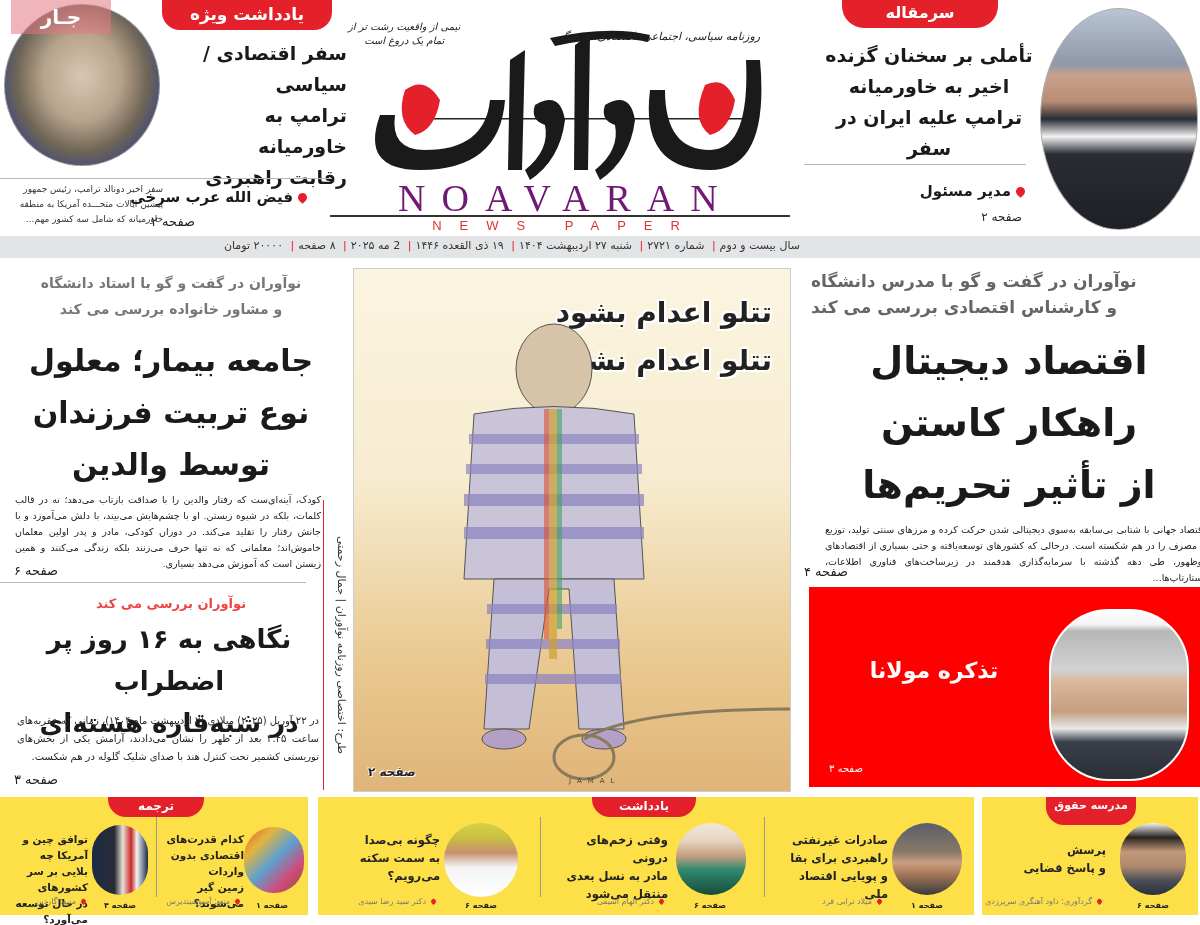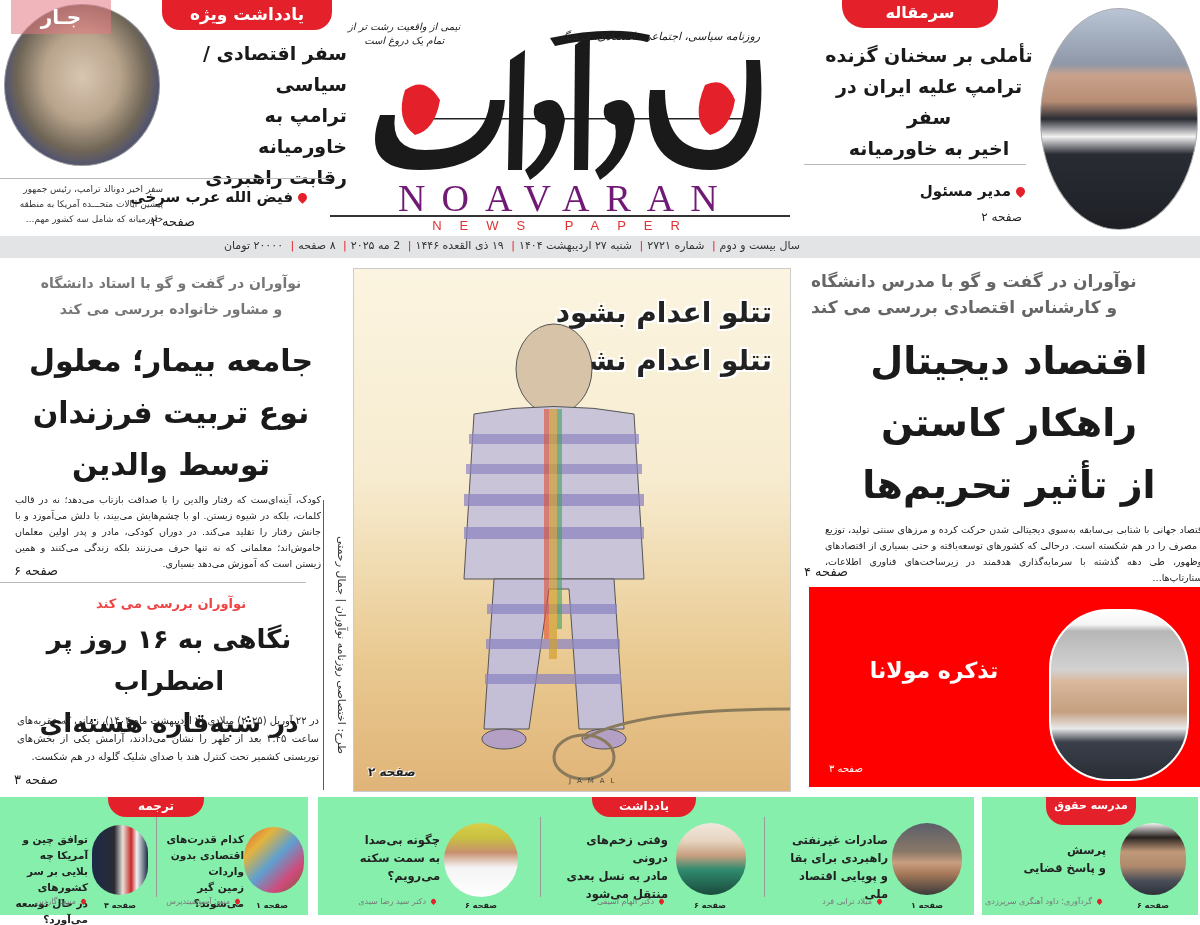--- a/index.html
+++ b/index.html
@@ -28,21 +28,21 @@
   #datebar { position: absolute; left: 0; top: 236px; width: 1200px; height: 22px; background: #e3e4e6; }
   #datebar .items { position: absolute; right: 400px; top: 3px; font-size: 11px; color: #333; white-space: nowrap; }
   #datebar .sep { color: #e4202a; margin: 0 4px; }
 
   
   .photo-oval { position: absolute; border-radius: 50%; overflow: hidden; }
   .headline { font-weight: bold; text-align: center; color: #1a1a1a; }
 
   
   #bottom { position: absolute; left: 0; top: 797px; width: 1200px; height: 128px; background: #ffffff; }
-  .strip-box { position: absolute; top: 0; height: 118px; background: #86efac; padding-left: 11px; }
+  .strip-box { position: absolute; top: 0; height: 118px; background: #fde047; padding-left: 11px; }
   .mini-item { position: absolute; top: 26px; height: 90px; }
   .mini-photo { position: absolute; top: 0; width: 76px; height: 78px; border-radius: 40px; overflow: hidden; }
   .mini-title { position: absolute; top: 8px; font-size: 12.5px; font-weight: bold; line-height: 18px; text-align: right; color: #222; }
   .mini-author { position: absolute; top: 74px; font-size: 8px; color: #777; white-space: nowrap; }
   .mini-page { position: absolute; top: 80px; font-size: 8px; font-weight: bold; color: #222; width: 76px; text-align: center; }
   .vdiv { position: absolute; top: 20px; width: 1px; height: 80px; background: #9a9a9a; }
 </style>
 </head>
 <body>
 
@@ -88,22 +88,22 @@
   </div>
   <div class="logo-en">NOAVARAN</div>
   <div class="logo-line"></div>
   <div class="logo-sub">NEWS PAPER</div>
 </div>
 
 <div>
   <div class="red-tab" style="left:842px;top:0;width:156px;height:28px;font-size:16px;line-height:26px;border-radius:0 0 22px 22px;">سرمقاله</div>
   <div class="abs headline" style="left:800px;top:40px;width:236px;font-size:19px;line-height:31px;">
     <div>تأملی بر سخنان گزنده</div>
+    <div>اخیر به خاورمیانه</div>
     <div>ترامپ علیه ایران در سفر</div>
-    <div>اخیر به خاورمیانه</div>
   </div>
   <div class="hr" style="left:804px;top:164px;width:222px;"></div>
   <div class="abs" style="right:175px;top:182px;font-size:15px;font-weight:bold;white-space:nowrap;">
     <span class="red-dot"></span><span>مدیر مسئول</span>
   </div>
   <div class="abs page-ref" style="right:178px;top:210px;font-size:12px;">صفحه ۲</div>
   <div class="photo-oval" style="left:1040px;top:8px;width:158px;height:222px;background:linear-gradient(180deg,#b9c4d4 0%,#8e98a8 25%,#c8a28c 30%,#b88d75 42%,#2a2c34 50%,#f2f2f2 58%,#2a2c34 66%,#1e2026 100%);border:1px solid #aaa;"></div>
 </div>
 
 <div id="datebar">

